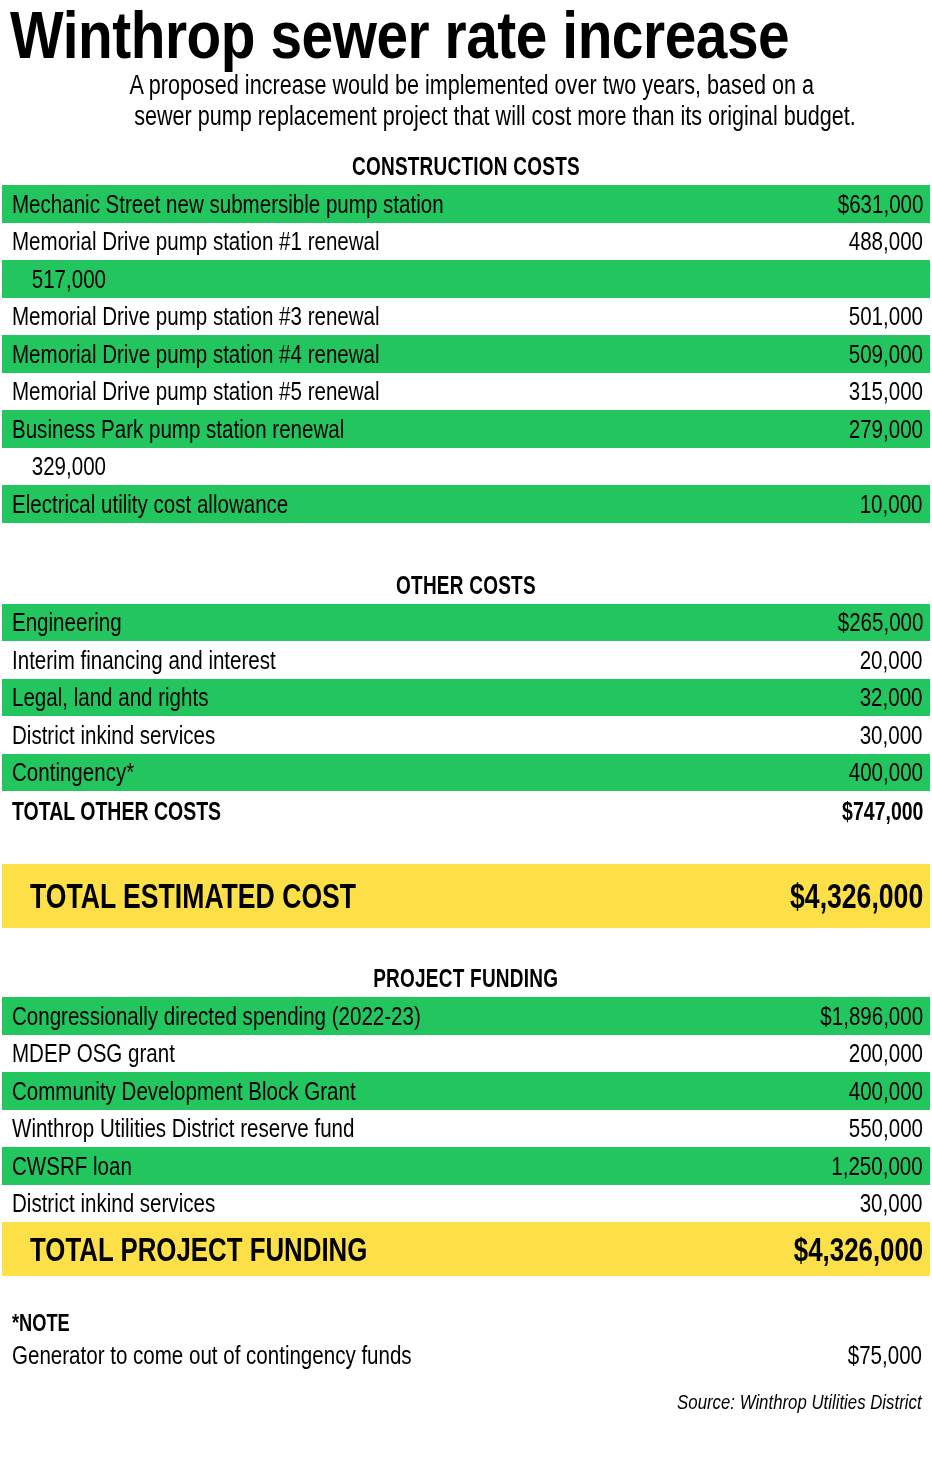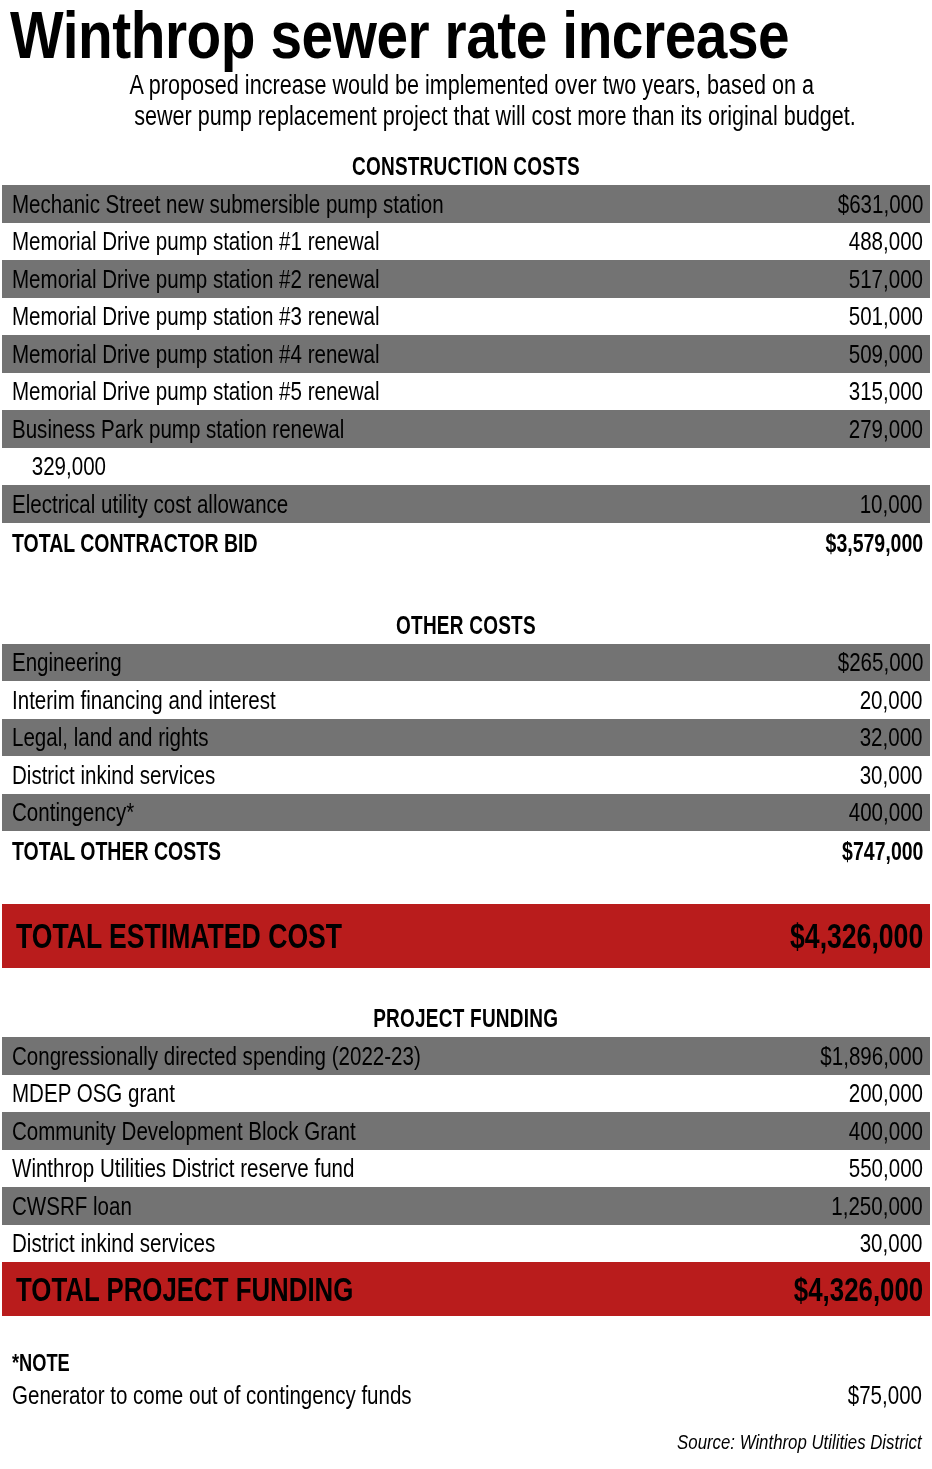--- a/index.html
+++ b/index.html
@@ -26,35 +26,35 @@
   
   .sec-head{text-align:center;font-weight:bold;font-size:25px;line-height:28px;letter-spacing:0.3px;}
   .sec-head .cond-c{transform:scaleX(0.76);}
 
   
   .tbl{margin:0 2px;}
   .row{
     display:flex;align-items:center;justify-content:space-between;
     height:37.5px;padding:0 7px 0 10px;box-sizing:border-box;
   }
-  .row.shade{background:#737373;}
+  .row.shade{background:#22c55e;}
   .row .lbl{font-size:26px;line-height:28px;}
   .row .val{font-size:26px;line-height:28px;text-align:right;}
   .row .lbl .cond{transform:scaleX(0.79);}
   .row .val .cond-r{transform:scaleX(0.79);}
 
   .row.total{height:40px;}
   .row.total .lbl,.row.total .val{font-weight:bold;font-size:26px;}
   .row.total .lbl .cond{transform:scaleX(0.75);}
   .row.total .val .cond-r{transform:scaleX(0.75);}
 
   
   .band{
     display:flex;align-items:center;justify-content:space-between;
-    height:64px;background:#b91c1c;margin:0 2px;padding:0 7px 0 14px;box-sizing:border-box;
+    height:64px;background:#fde047;margin:0 2px;padding:0 7px 0 28px;box-sizing:border-box;
   }
   .band .lbl,.band .val{font-weight:bold;font-size:35px;line-height:38px;}
   .band .lbl .cond{transform:scaleX(0.76);}
   .band .val .cond-r{transform:scaleX(0.76);}
 
   .band.funding{height:54px;}
   .band.funding .lbl,.band.funding .val{font-size:34px;}
 
   
   .note-head{font-weight:bold;font-size:24px;line-height:26px;padding-left:12px;}
@@ -92,21 +92,20 @@
 
     <div class="row shade">
       <span class="lbl"><span class="cond">Mechanic Street new submersible pump station</span></span>
       <span class="val"><span class="cond-r">$631,000</span></span>
     </div>
     <div class="row">
       <span class="lbl"><span class="cond">Memorial Drive pump station #1 renewal</span></span>
       <span class="val"><span class="cond-r">488,000</span></span>
     </div>
     <div class="row shade">
-      <span class="lbl"><span class="cond">Memorial Drive pump station #2 renewal</span></span>
       <span class="val"><span class="cond-r">517,000</span></span>
     </div>
     <div class="row">
       <span class="lbl"><span class="cond">Memorial Drive pump station #3 renewal</span></span>
       <span class="val"><span class="cond-r">501,000</span></span>
     </div>
     <div class="row shade">
       <span class="lbl"><span class="cond">Memorial Drive pump station #4 renewal</span></span>
       <span class="val"><span class="cond-r">509,000</span></span>
     </div>
@@ -119,24 +118,20 @@
       <span class="val"><span class="cond-r">279,000</span></span>
     </div>
     <div class="row">
       <span class="val"><span class="cond-r">329,000</span></span>
     </div>
     <div class="row shade">
       <span class="lbl"><span class="cond">Electrical utility cost allowance</span></span>
       <span class="val"><span class="cond-r">10,000</span></span>
     </div>
 
-    <div class="row total">
-      <span class="lbl"><span class="cond">TOTAL CONTRACTOR BID</span></span>
-      <span class="val"><span class="cond-r">$3,579,000</span></span>
-    </div>
   </div>
 
   <div class="sp" style="height:48px"></div>
 
   <div class="sec-head"><span class="cond-c">OTHER COSTS</span></div>
   <div class="sp" style="height:5px"></div>
   <div class="tbl">
     <div class="row shade">
       <span class="lbl"><span class="cond">Engineering</span></span>
       <span class="val"><span class="cond-r">$265,000</span></span>

